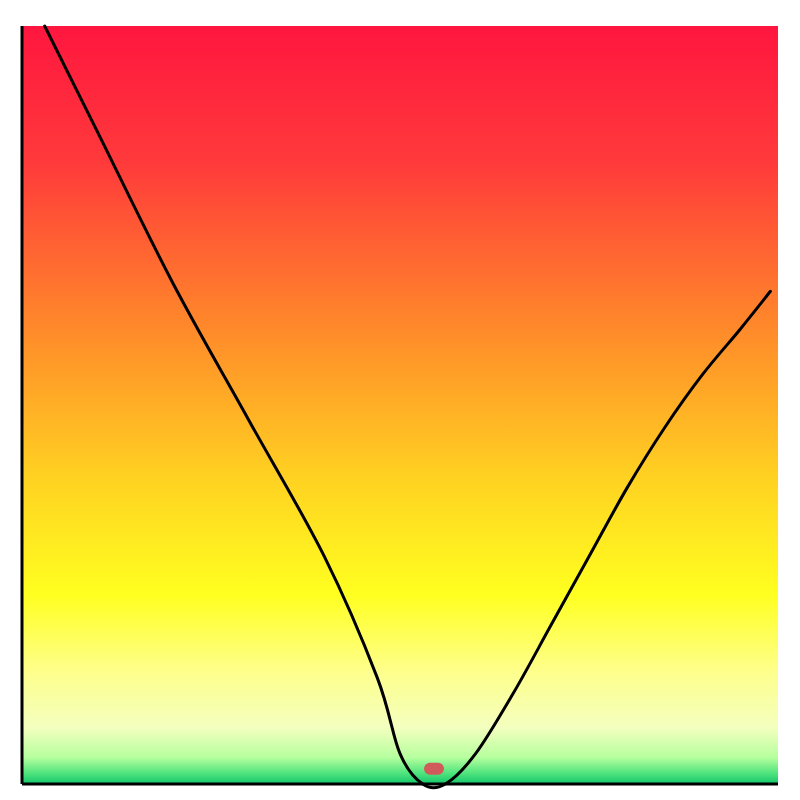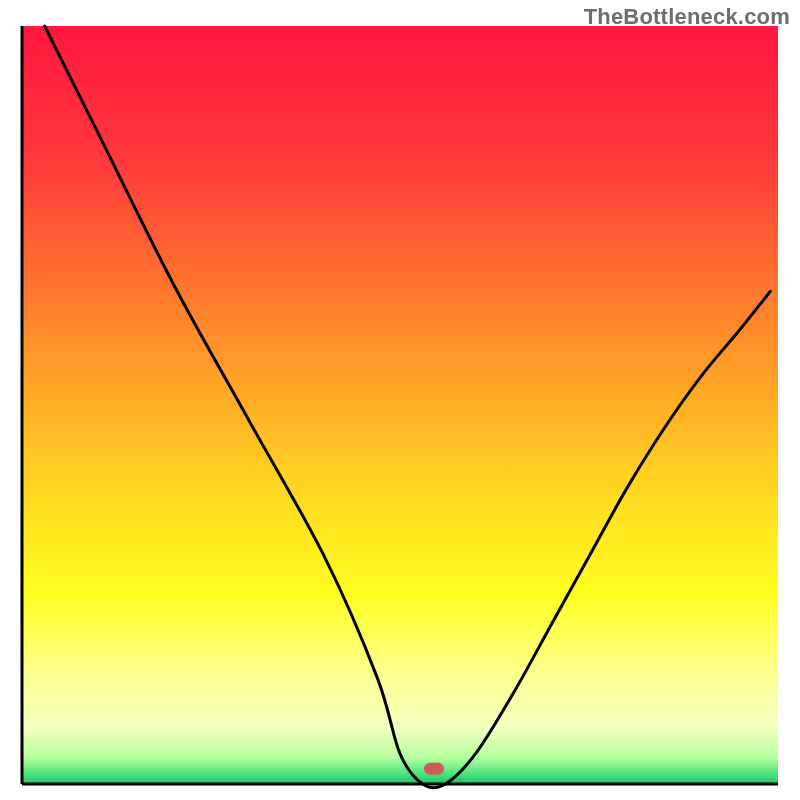--- a/index.html
+++ b/index.html
@@ -31,21 +31,20 @@
     top: 0;
     left: 0;
     width: 800px;
     height: 800px;
   }
 </style>
 </head>
 <body>
 
 <div class="chart-container">
-  <div class="watermark">TheBottleneck.com</div>
   <svg class="plot" viewBox="0 0 800 800">
     <defs>
       <linearGradient id="bg-grad" x1="0" y1="0" x2="0" y2="1">
           <stop offset="0%" stop-color="#ff163f"></stop>
           <stop offset="18%" stop-color="#ff3a3b"></stop>
           <stop offset="40%" stop-color="#ff8a2a"></stop>
           <stop offset="60%" stop-color="#ffd321"></stop>
           <stop offset="75%" stop-color="#ffff20"></stop>
           <stop offset="85%" stop-color="#feff8a"></stop>
           <stop offset="92.5%" stop-color="#f4ffbf"></stop>

